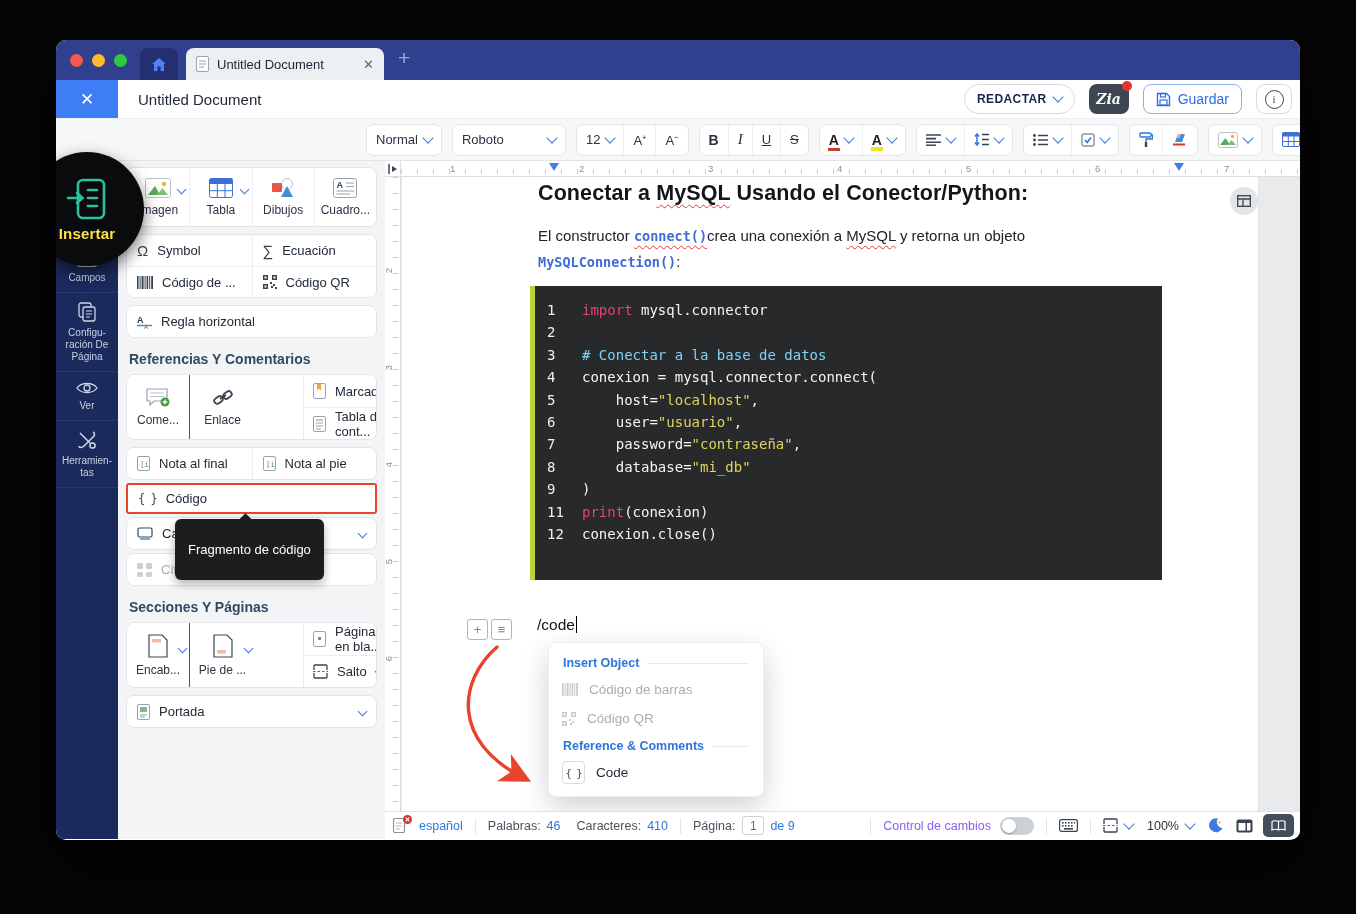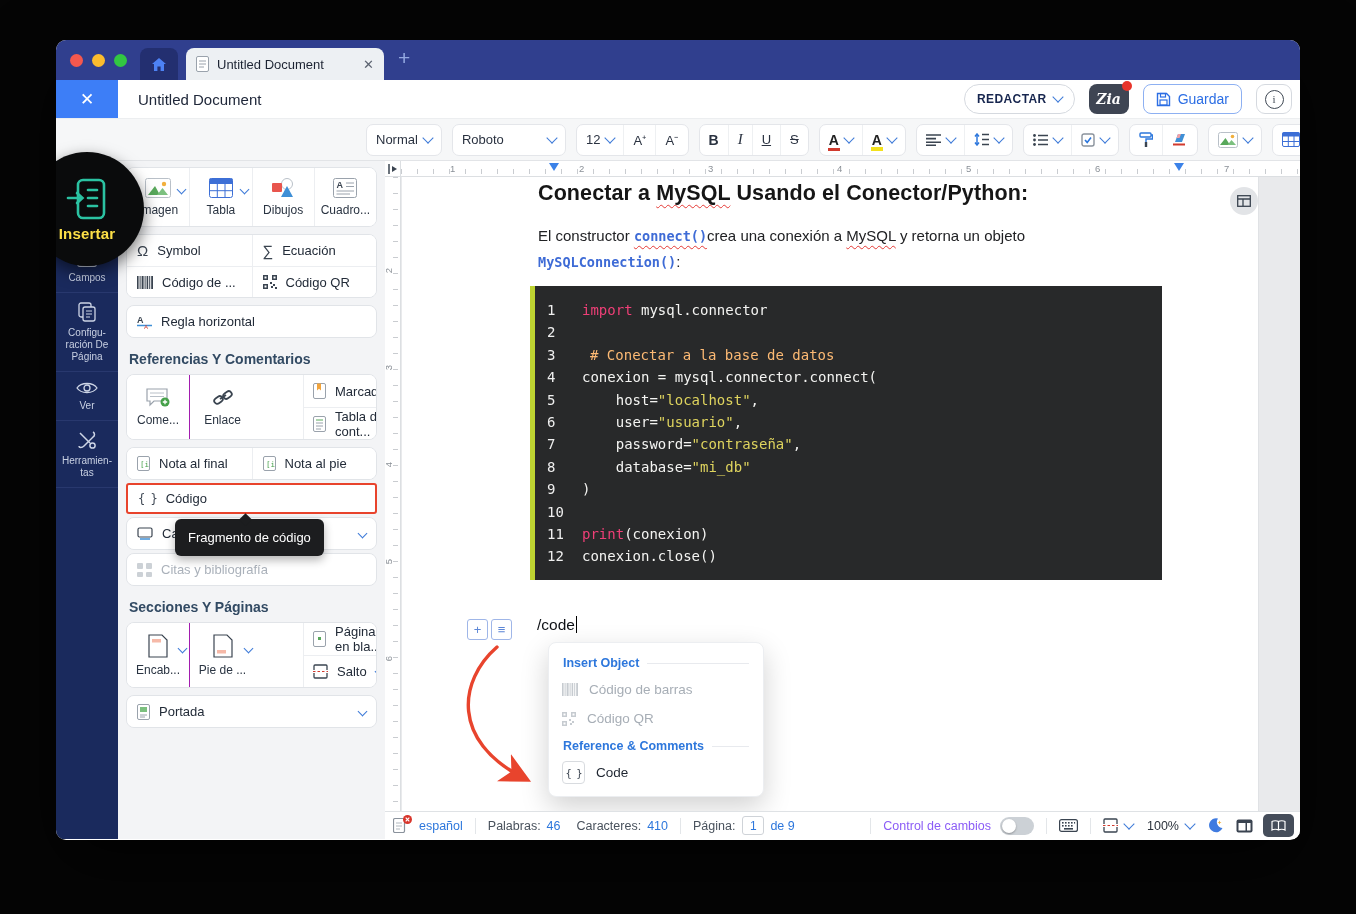--- a/index.html
+++ b/index.html
@@ -81,21 +81,21 @@
   .refgrid{display:grid;grid-template-areas:"a b c" "a b d";grid-template-columns:62px 66px 1fr;grid-template-rows:32px 32px;}
   .bigtile{display:flex;flex-direction:column;align-items:center;justify-content:center;gap:5px;
            font-size:12px;color:#2a3442;background:#fff;position:relative;}
   .ga{grid-area:a;} .gb{grid-area:b;border-left:1px solid #a21caf;}
   .gc{grid-area:c;border-left:1px solid #eceef1;} .gd{grid-area:d;border-left:1px solid #eceef1;border-top:1px solid #eceef1;}
   .gc,.gd{display:flex;align-items:center;gap:9px;padding:0 9px;font-size:13px;color:#222b38;background:#fff;margin-left:48px;}
   .coderow-wrap{position:relative;margin-bottom:3px;}
   .coderow{height:31px;display:flex;align-items:center;gap:9px;padding:0 10px;font-size:13px;color:#222b38;
            background:#fff;border:2px solid #e8432c;border-radius:3px;box-sizing:border-box;}
   .tooltip{position:absolute;left:49px;top:36px;height:29px;background:#1c1d1f;color:#fff;font-size:13px;
-           border-radius:6px;padding:4px 13px;display:flex;align-items:center;z-index:30;white-space:nowrap;
+           border-radius:6px;padding:16px 13px;display:flex;align-items:center;z-index:30;white-space:nowrap;
            box-shadow:0 4px 10px rgba(0,0,0,.3);}
   .tooltip::before{content:"";position:absolute;left:66px;top:-4px;width:9px;height:9px;background:#1c1d1f;transform:rotate(45deg);}
   .muted{color:#aab1ba !important;}
   .rowchev{margin-left:auto;}
   .braces{font-family:"DejaVu Sans Mono",monospace;font-size:12px;color:#3f4854;letter-spacing:-1px;}
   
   .rightcol{flex:1;display:flex;flex-direction:column;min-width:0;}
   .docarea{flex:1;position:relative;background:#e9eaec;overflow:hidden;}
   .corner{position:absolute;left:0;top:0;width:16px;height:16px;background:#fff;border-right:1px solid #dcdfe2;
           border-bottom:1px solid #dcdfe2;box-sizing:border-box;}
@@ -116,21 +116,21 @@
   .doc-p{position:absolute;left:153px;top:62px;width:548px;font-size:15px;line-height:25px;color:#202124;}
   .inlinecode{font-family:"DejaVu Sans Mono",monospace;color:#3e6bd6;font-size:13.5px;font-weight:600;}
   .sq{text-decoration:underline;text-decoration-style:wavy;text-decoration-color:#e53935;
       text-decoration-thickness:1px;text-underline-offset:4px;}
   .codeblock{position:absolute;left:145px;top:125px;width:632px;height:294px;background:#28292a;
              border-left:5px solid #bdd331;box-sizing:border-box;padding:13px 0;
              font-family:"DejaVu Sans Mono",monospace;font-size:14px;line-height:22.4px;}
   .cl{display:flex;white-space:pre;}
   .ln{flex:none;width:28px;padding-left:12px;color:#efefef;}
   .lc{padding-left:7px;}
-  .tk-k{color:#ef3f77;} .tk-s{color:#dfd45e;} .tk-c{color:#fdba74;margin-left:8px;} .tk-p{color:#f4f4f2;}
+  .tk-k{color:#ef3f77;} .tk-s{color:#dfd45e;} .tk-c{color:#7dd3fc;} .tk-p{color:#f4f4f2;}
   .handles{position:absolute;left:82px;top:458px;display:flex;gap:3px;}
   .handle{width:19px;height:19px;border:1px solid #9fb6e8;border-radius:3px;color:#5c86d6;font-size:13px;
           display:flex;align-items:center;justify-content:center;background:#fff;}
   .slash{position:absolute;left:152px;top:455px;font-size:15.5px;color:#0e1116;}
   .caret-bar{display:inline-block;width:1.5px;height:17px;background:#000;vertical-align:-3px;margin-left:1px;}
   .popup{position:absolute;left:163px;top:481px;width:214px;background:#fff;border-radius:8px;
          box-shadow:0 10px 28px rgba(0,0,0,.18);border:1px solid #eceef1;padding:7px 0 9px;z-index:20;}
   .pp-title{display:flex;align-items:center;gap:8px;padding:6px 14px 5px;color:#2d77dc;font-size:12.5px;font-weight:bold;}
   .pp-title::after{content:"";flex:1;height:1px;background:#e8eaee;}
   .pp-item{height:29px;display:flex;align-items:center;gap:11px;padding:0 13px;font-size:13.5px;color:#1f2631;}
@@ -729,21 +729,20 @@
             <div>
                 <div class="cl"><span class="ln">1</span><span class="lc"><span class="tk-k">import</span><span class="tk-p"> mysql.connector</span></span></div>
                 <div class="cl"><span class="ln">2</span><span class="lc"></span></div>
                 <div class="cl"><span class="ln">3</span><span class="lc"><span class="tk-c"># Conectar a la base de datos</span></span></div>
                 <div class="cl"><span class="ln">4</span><span class="lc"><span class="tk-p">conexion = mysql.connector.connect(</span></span></div>
                 <div class="cl"><span class="ln">5</span><span class="lc"><span class="tk-p">    host=</span><span class="tk-s">"localhost"</span><span class="tk-p">,</span></span></div>
                 <div class="cl"><span class="ln">6</span><span class="lc"><span class="tk-p">    user=</span><span class="tk-s">"usuario"</span><span class="tk-p">,</span></span></div>
                 <div class="cl"><span class="ln">7</span><span class="lc"><span class="tk-p">    password=</span><span class="tk-s">"contraseña"</span><span class="tk-p">,</span></span></div>
                 <div class="cl"><span class="ln">8</span><span class="lc"><span class="tk-p">    database=</span><span class="tk-s">"mi_db"</span></span></div>
                 <div class="cl"><span class="ln">9</span><span class="lc"><span class="tk-p">)</span></span></div>
-                <div class="cl"><span class="ln">10</span><span class="lc"></span></div>
                 <div class="cl"><span class="ln">11</span><span class="lc"><span class="tk-k">print</span><span class="tk-p">(conexion)</span></span></div>
                 <div class="cl"><span class="ln">12</span><span class="lc"><span class="tk-p">conexion.close()</span></span></div>
               </div>
           </div>
 
           <div class="handles">
             <span class="handle">+</span>
             <span class="handle">≡</span>
           </div>
           <div class="slash"><span>/code</span><span class="caret-bar"></span></div>

